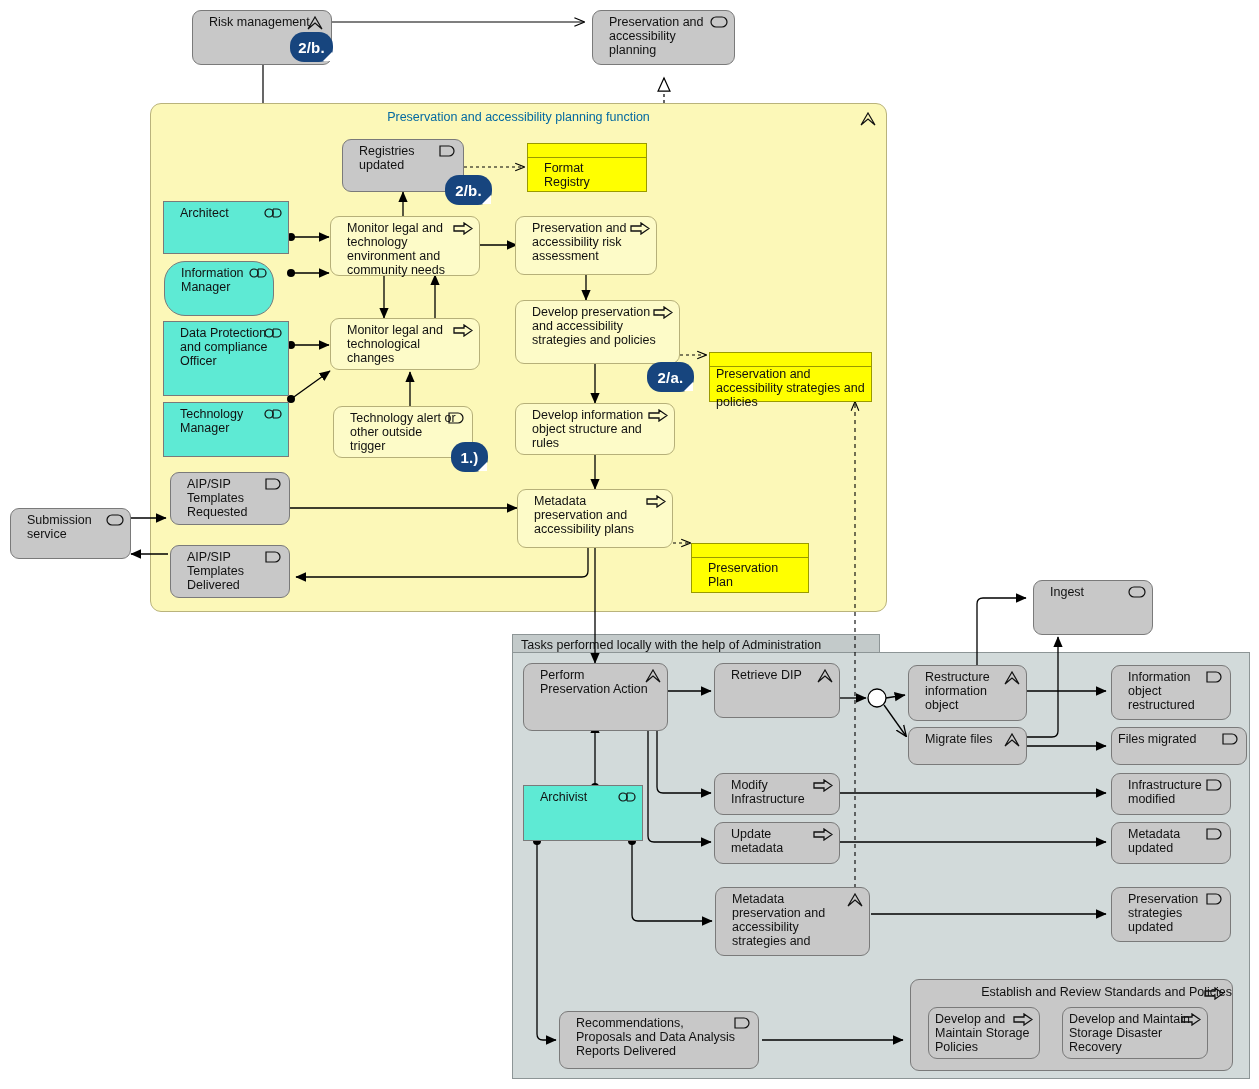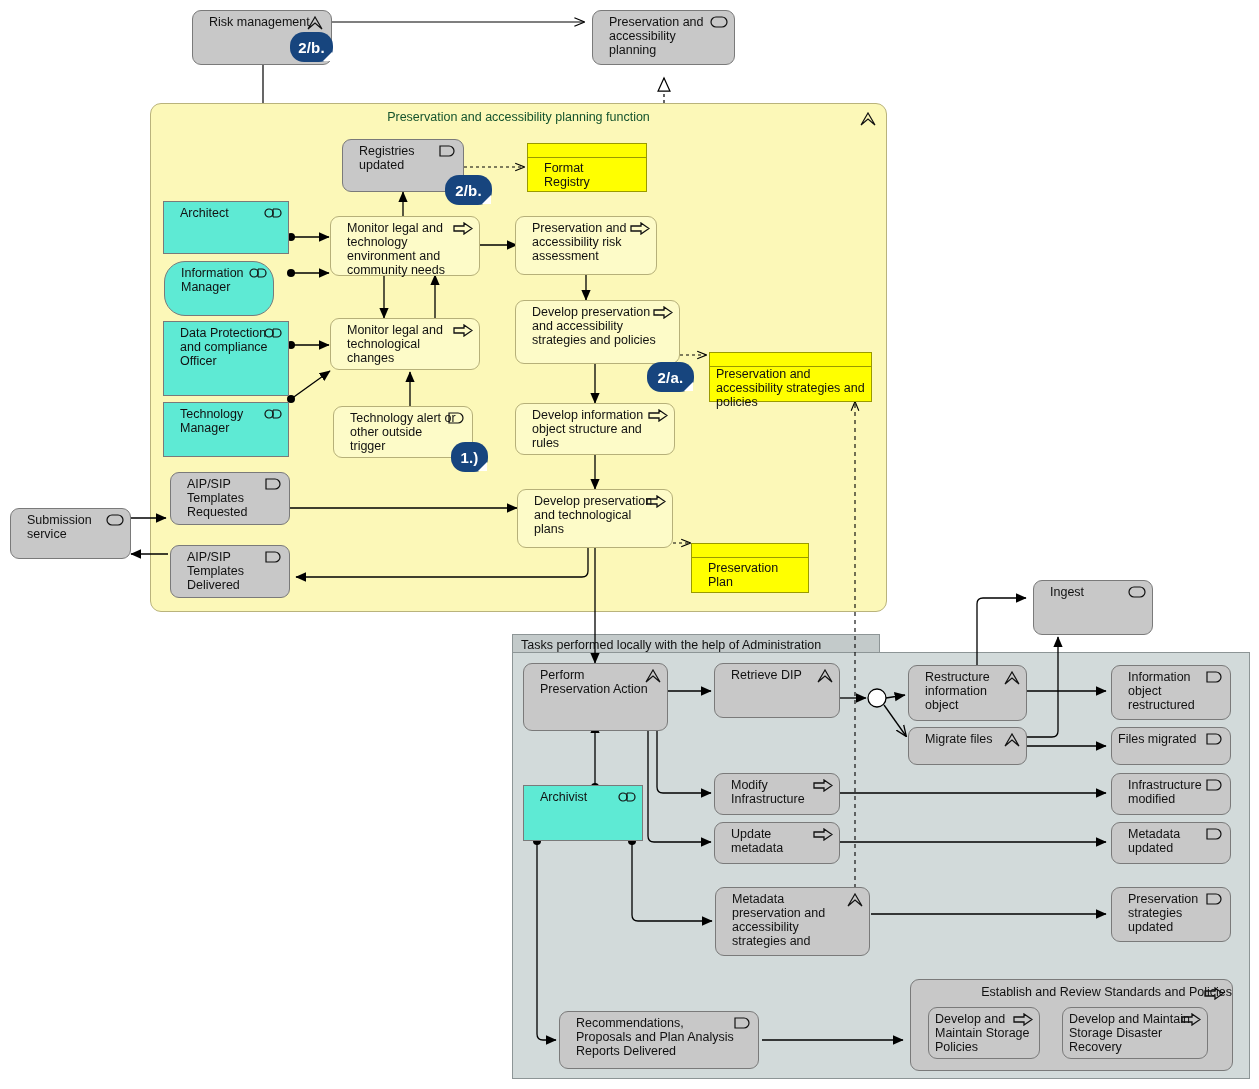--- a/index.html
+++ b/index.html
@@ -15,21 +15,21 @@
   
   .grey{background:#c8c8c8;border:1px solid #7a7a7a;border-radius:9px;color:#111;font-size:12.5px;}
   .grey-sq{background:#5eead4;border:1px solid #7a7a7a;border-radius:0;color:#111;font-size:12.5px;}
   .yellowproc{background:#fdfbc8;border:1px solid #b6b079;border-radius:9px;color:#111;font-size:12.5px;}
   .dataobj{background:#ffff00;border:1px solid #9a9a00;border-radius:0;color:#111;font-size:12.5px;}
   .dataobj .bar{position:absolute;left:0;top:0;right:0;height:13px;border-bottom:1px solid #9a9a00;}
   .dataobj .lbl{padding-top:17px;}
 
   
   .grp-yellow{position:absolute;background:#fcf8b8;border:1px solid #b9b37c;border-radius:11px;}
-  .grp-yellow > .ttl{display:block;text-align:center;font-size:12.5px;color:#14532d;padding-top:6px;}
+  .grp-yellow > .ttl{display:block;text-align:center;font-size:12.5px;color:#0369a1;padding-top:6px;}
   .grp-grey{position:absolute;background:#d2dada;border:1px solid #8d9596;}
   .grp-grey-hdr{position:absolute;background:#c3caca;border:1px solid #8d9596;font-size:12.5px;
                 color:#111;padding:3px 0 0 8px;box-sizing:border-box;}
 
   
   .nestgrp{position:absolute;background:#c8c8c8;border:1px solid #7a7a7a;border-radius:9px;}
   .nestgrp > .ttl{display:block;text-align:right;font-size:12.5px;color:#111;padding-top:5px;}
 
   
   .icon{position:absolute;top:5px;right:6px;width:18px;height:13px;}
@@ -295,21 +295,21 @@
   </div>
   <div class="node yellowproc" style="left:515px;top:403px;width:160px;height:52px;">
     <span class="lbl">Develop information object structure and rules</span>
     <span class="icon" style="width:20px;">
       <svg width="20" height="13" viewBox="0 0 20 13">
           <path d="M1,4 H11 V1 L19,6.5 L11,12 V9 H1 Z" fill="none" stroke="#111" stroke-width="1.3"></path>
         </svg>
     </span>
   </div>
   <div class="node yellowproc" style="left:517px;top:489px;width:156px;height:59px;">
-    <span class="lbl">Develop preservation and technological plans</span>
+    <span class="lbl">Metadata preservation and accessibility plans</span>
     <span class="icon" style="width:20px;">
       <svg width="20" height="13" viewBox="0 0 20 13">
           <path d="M1,4 H11 V1 L19,6.5 L11,12 V9 H1 Z" fill="none" stroke="#111" stroke-width="1.3"></path>
         </svg>
     </span>
   </div>
 
   <div class="node dataobj" style="left:709px;top:352px;width:163px;height:50px;">
     <span class="bar"></span>
     <span class="lbl" style="padding:14px 6px 0 6px;">Preservation and accessibility strategies and policies</span>
@@ -426,21 +426,21 @@
 
   <div class="node grey" style="left:1111px;top:665px;width:120px;height:55px;">
     <span class="lbl">Information object restructured</span>
     <span class="icon">
       <svg width="18" height="12" viewBox="0 0 18 12">
           <path d="M1,1 H10 A5,5 0 0 1 10,11 H1 Z" fill="none" stroke="#111" stroke-width="1.2"></path>
         </svg>
     </span>
   </div>
 
-  <div class="node grey" style="left:1111px;top:727px;width:120px;height:38px;">
+  <div class="node grey" style="left:1111px;top:727px;width:136px;height:38px;">
     <span class="lbl" style="padding-left:6px;padding-right:22px;">Files migrated</span>
     <span class="icon">
       <svg width="18" height="12" viewBox="0 0 18 12">
           <path d="M1,1 H10 A5,5 0 0 1 10,11 H1 Z" fill="none" stroke="#111" stroke-width="1.2"></path>
         </svg>
     </span>
   </div>
 
   <div class="node grey" style="left:1111px;top:773px;width:120px;height:42px;">
     <span class="lbl" style="padding-right:16px;">Infrastructure modified</span>
@@ -472,21 +472,21 @@
   <div class="node grey" style="left:1111px;top:887px;width:120px;height:55px;">
     <span class="lbl">Preservation strategies updated</span>
     <span class="icon">
       <svg width="18" height="12" viewBox="0 0 18 12">
           <path d="M1,1 H10 A5,5 0 0 1 10,11 H1 Z" fill="none" stroke="#111" stroke-width="1.2"></path>
         </svg>
     </span>
   </div>
 
   <div class="node grey" style="left:559px;top:1011px;width:200px;height:58px;">
-    <span class="lbl">Recommendations, Proposals and Plan Analysis Reports Delivered</span>
+    <span class="lbl">Recommendations, Proposals and Data Analysis Reports Delivered</span>
     <span class="icon">
       <svg width="18" height="12" viewBox="0 0 18 12">
           <path d="M1,1 H10 A5,5 0 0 1 10,11 H1 Z" fill="none" stroke="#111" stroke-width="1.2"></path>
         </svg>
     </span>
   </div>
 
   <div class="nestgrp" style="left:910px;top:979px;width:321px;height:90px;">
     <span class="ttl">Establish and Review Standards and Policies</span>
     <span class="icon" style="top:7px;right:8px;width:20px;">

